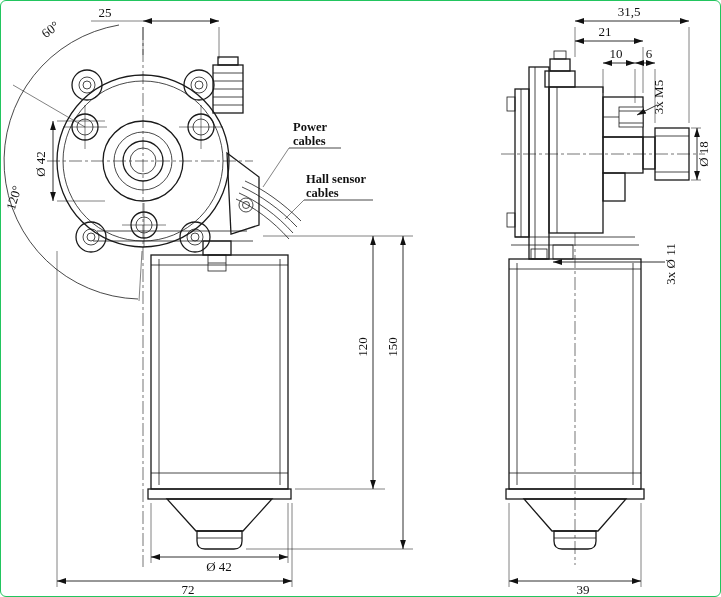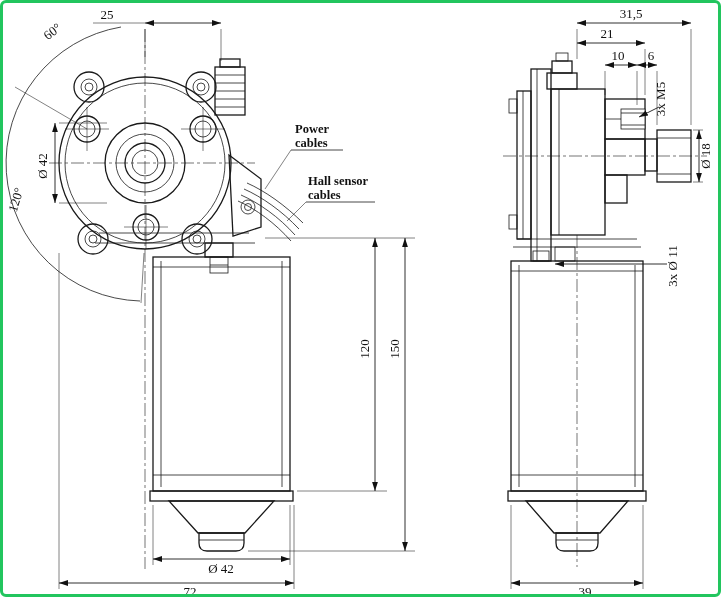--- a/index.html
+++ b/index.html
@@ -1,18 +1,18 @@
 <!DOCTYPE html>
 <html><head>
 <meta charset="utf-8">
 <style>
   html,body{margin:0;padding:0;background:#fff;}
   .sheet{
     width:721px;height:597px;background:#ffffff;
-    border:3px solid #22c55e;border-radius:6px;box-sizing:border-box;
+    border:1px solid #22c55e;border-radius:6px;box-sizing:border-box;
     font-family:"Liberation Serif", serif;
     position:relative;overflow:hidden;text-align:center;
   }
   svg{display:block;}
   .outline{fill:none;stroke:#1a1a1a;stroke-width:1.3;}
   .thin{fill:none;stroke:#1a1a1a;stroke-width:0.8;}
   .xthin{fill:none;stroke:#1a1a1a;stroke-width:0.55;}
   .dim{fill:none;stroke:#1a1a1a;stroke-width:0.9;}
   .cl{fill:none;stroke:#1a1a1a;stroke-width:0.6;stroke-dasharray:13 3 3 3;}
   .t{font:13px "Liberation Serif", serif;fill:#111;}

